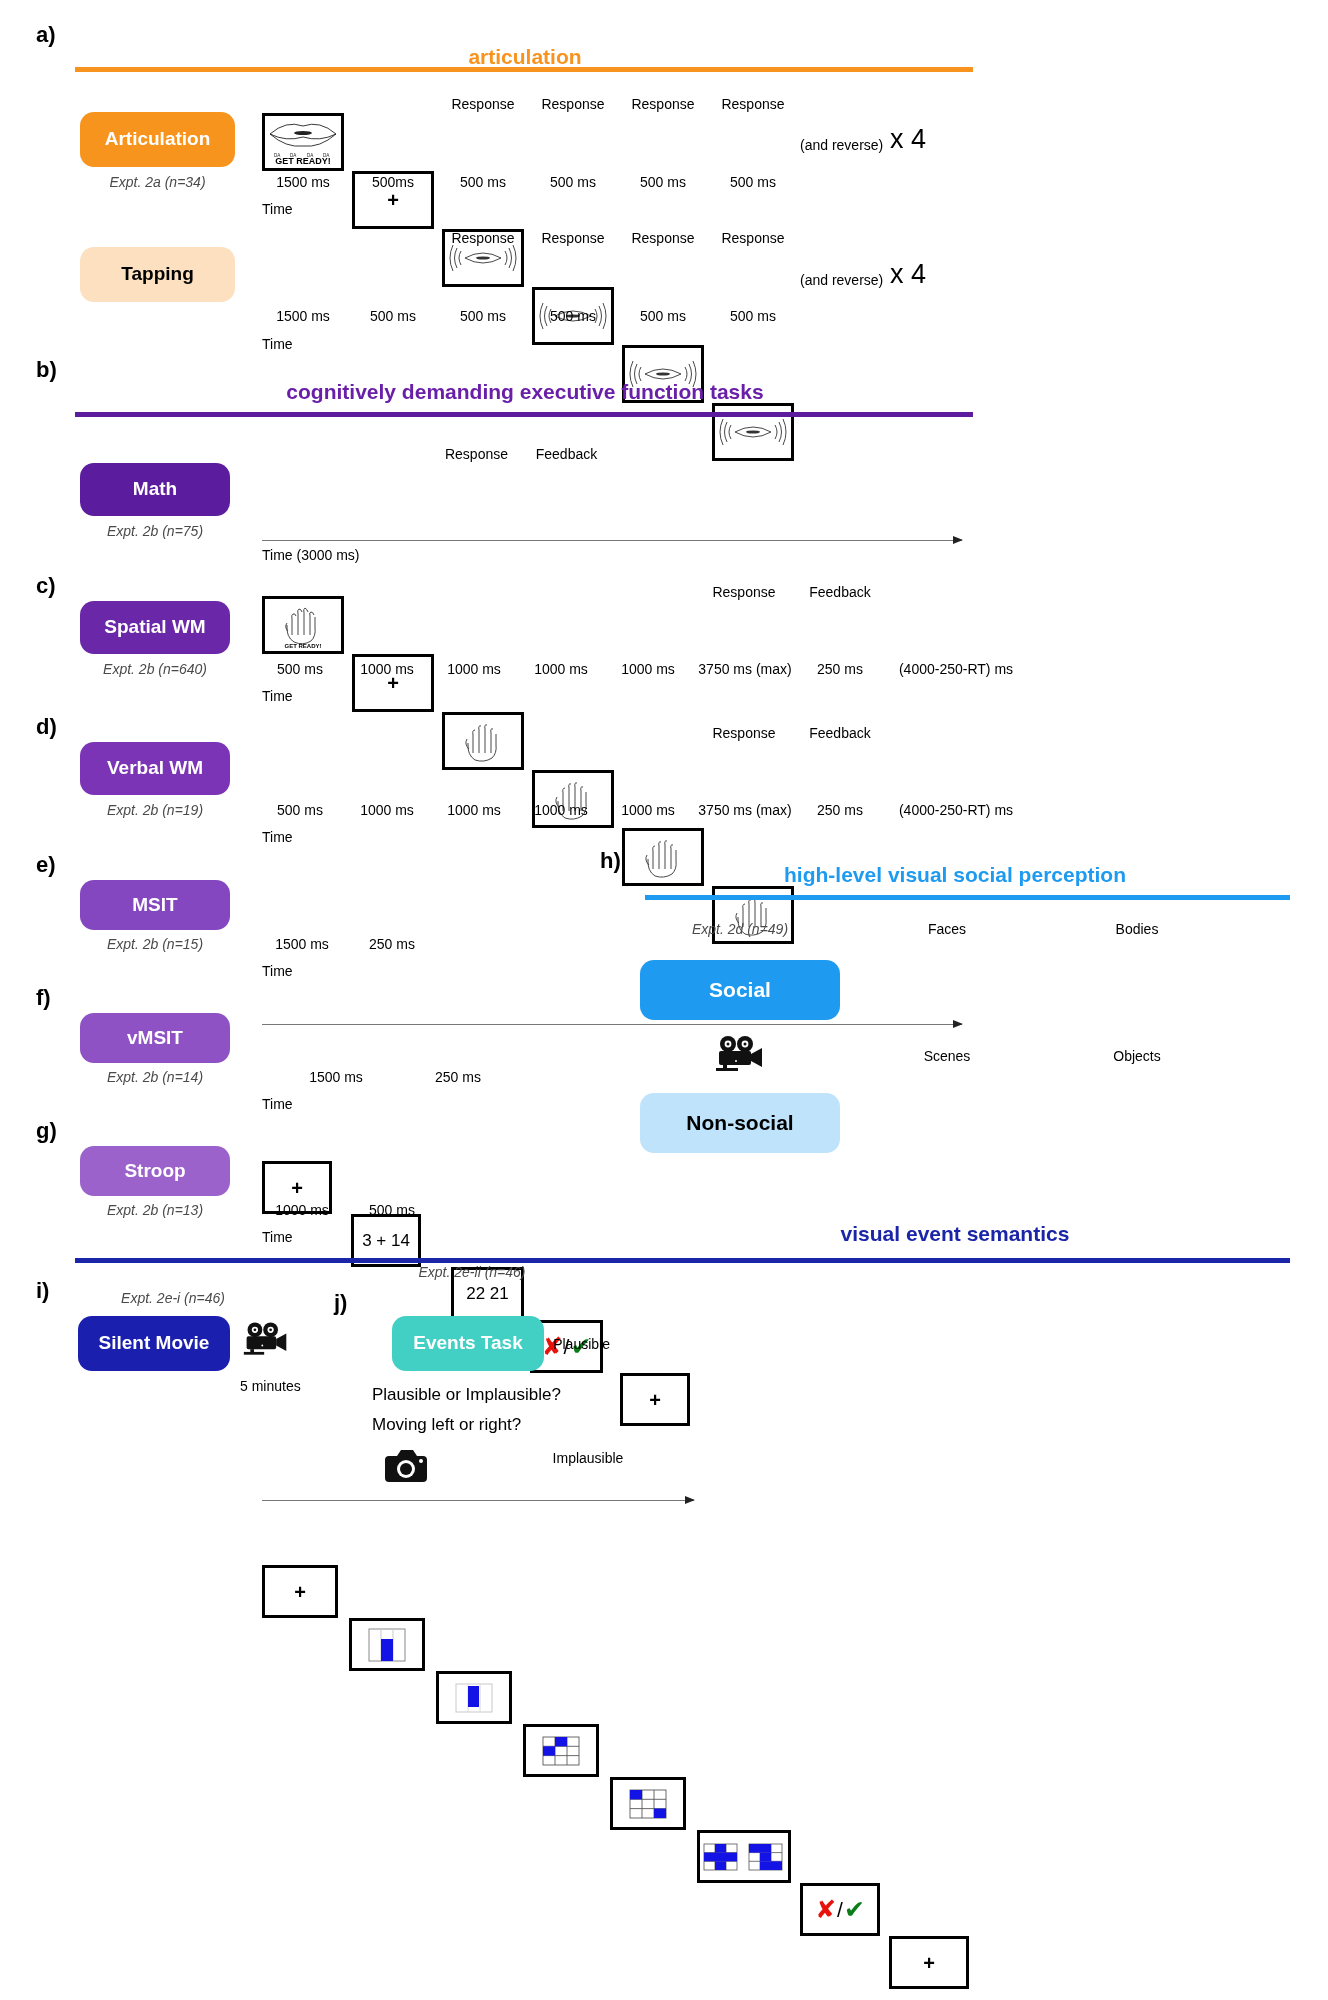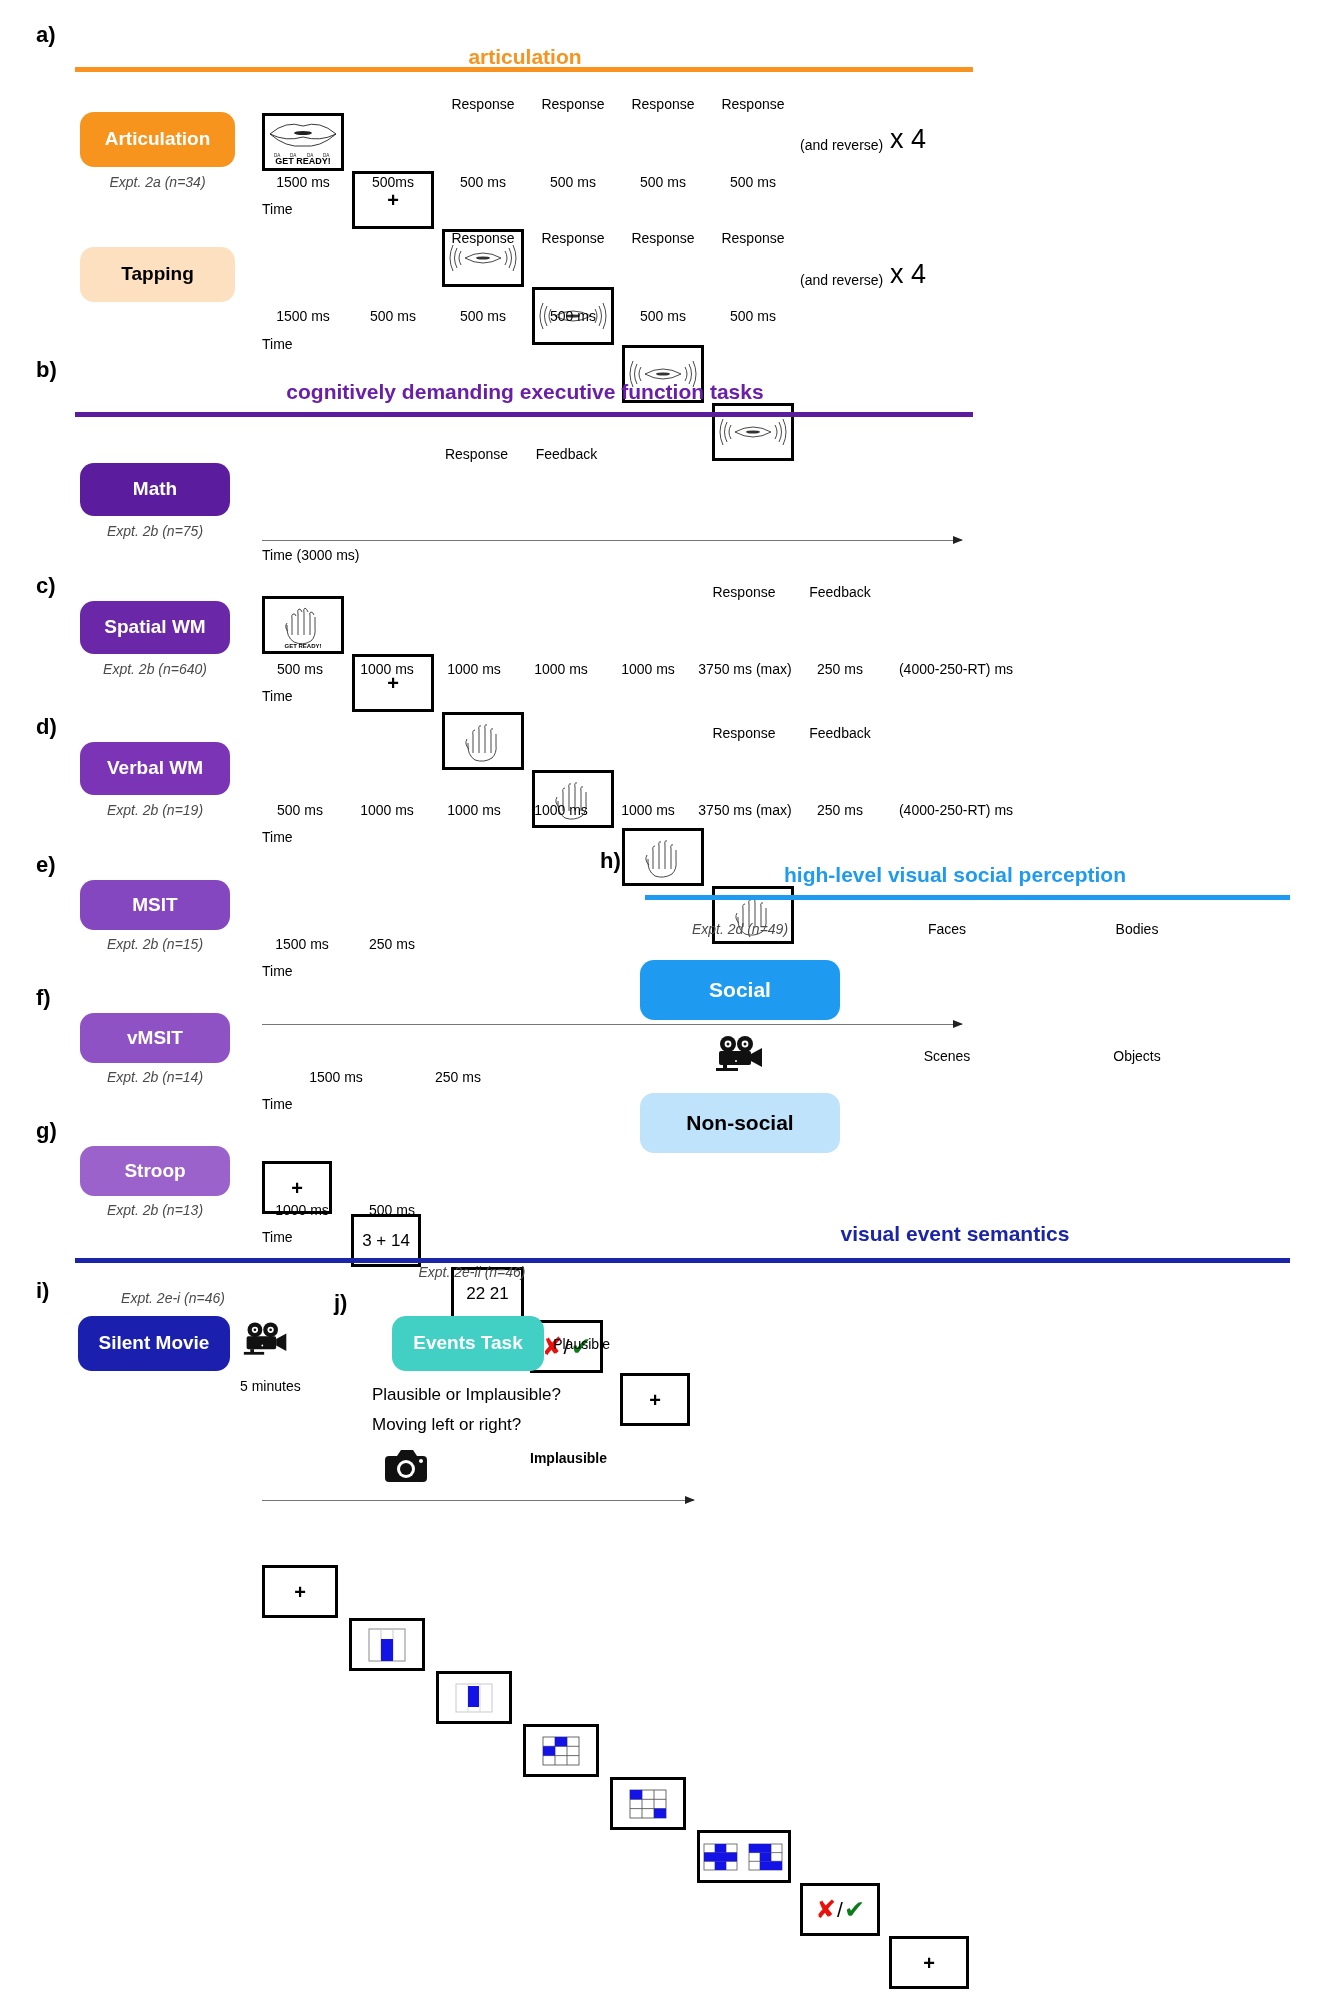--- a/index.html
+++ b/index.html
@@ -508,13 +508,13 @@
   <svg width="46" height="36" viewBox="0 0 46 36">
     <rect x="2" y="8" width="42" height="26" rx="4" fill="#111"></rect>
     <path d="M14 8 L18 2 L30 2 L34 8 Z" fill="#111"></path>
     <circle cx="23" cy="21" r="9" fill="#fff"></circle>
     <circle cx="23" cy="21" r="6" fill="#111"></circle>
     <circle cx="38" cy="13" r="2" fill="#fff"></circle>
   </svg>
 </div>
 
 <div class="abs cap" style="left:538px; top:1336px; width:72px; text-align:right;">Plausible</div>
-<div class="abs cap" style="left:530px; top:1450px; width:72px; text-align:center;font-weight:bold;">Implausible</div>
+<div class="abs cap" style="left:552px; top:1450px; width:72px; text-align:center;">Implausible</div>
 
 </body></html>

